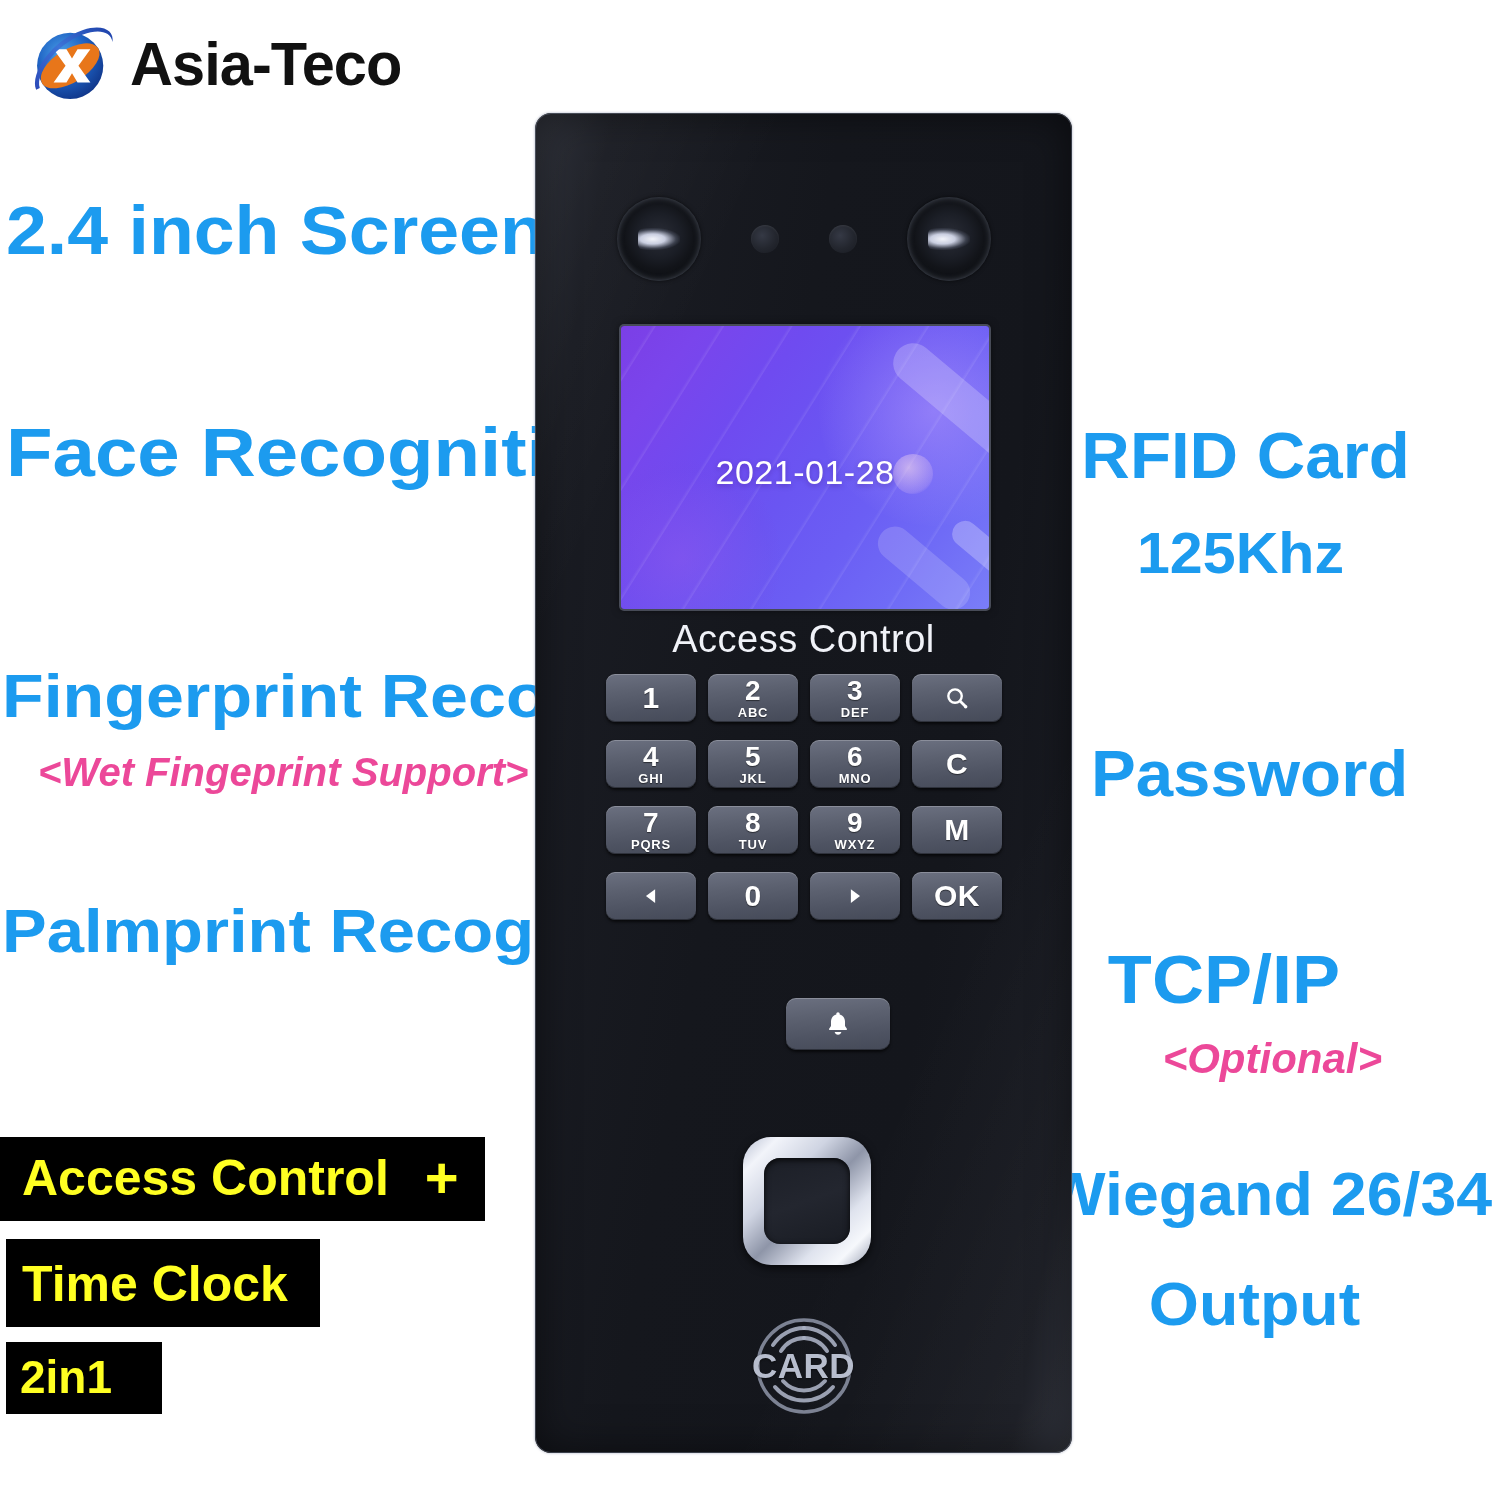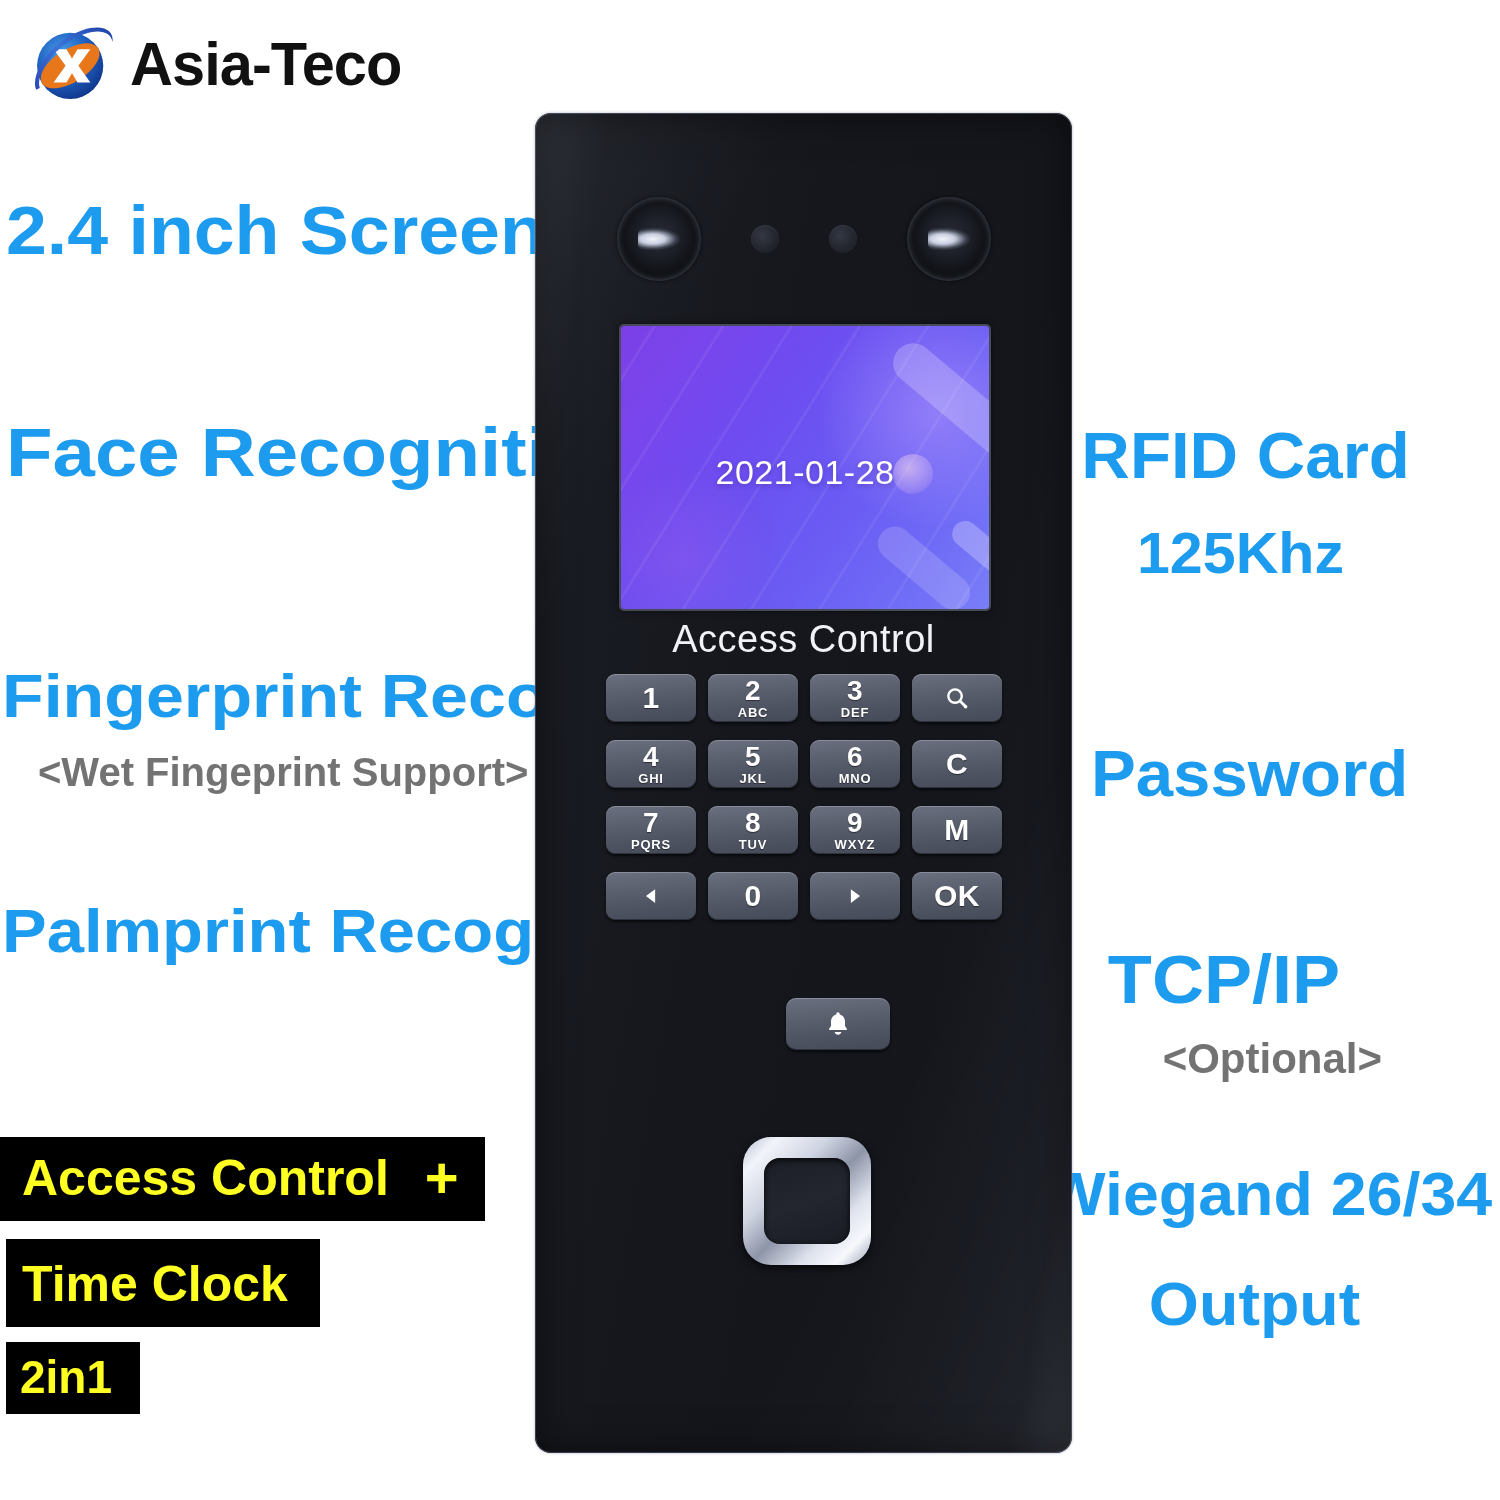--- a/index.html
+++ b/index.html
@@ -45,25 +45,26 @@
     color: #1C9BEF;
     font-family: "Liberation Sans Narrow", "Liberation Sans", sans-serif;
     font-weight: bold;
     line-height: 1;
     white-space: nowrap;
     transform-origin: left center;
   }
   .mk.right { transform-origin: right center; }
   .mk-red {
     position: absolute;
-    color: #737373;
+    color: #ec4899;
     font-family: "Liberation Sans", sans-serif;
     font-weight: bold;
     line-height: 1;
     white-space: nowrap;
+    font-style: italic;
   }
 
   #lbl-screen      { left: 6px;  top: 196px;  font-size: 68px; transform: scaleX(1.08); }
   #lbl-face        { left: 6px;  top: 418px;  font-size: 68px; transform: scaleX(1.12); }
   #lbl-finger      { left: 2px;  top: 665px;  font-size: 62px; transform: scaleX(1.10); }
   #lbl-wet         { left: 38px; top: 752px;  font-size: 40px; }
   #lbl-palm        { left: 2px;  top: 900px;  font-size: 62px; transform: scaleX(1.08); }
 
   #lbl-rfid        { right: 90px;  top: 424px; font-size: 64px; transform: scaleX(1.05); }
   #lbl-khz         { right: 156px; top: 524px; font-size: 58px; transform: scaleX(1.02); }
@@ -95,21 +96,21 @@
     margin-left: 36px;
     line-height: 0.8;
   }
   #badge-time {
     left: 6px; top: 1239px;
     padding: 20px 32px 18px 16px;
     font-size: 50px;
   }
   #badge-2in1 {
     left: 6px; top: 1342px;
-    padding: 12px 28px 14px 14px;
+    padding: 12px 50px 14px 14px;
     font-size: 46px;
   }
 
   
   #device {
     position: absolute;
     left: 535px;
     top: 113px;
     width: 537px;
     height: 1340px;
@@ -525,13 +526,27 @@
     <svg width="30" height="32" viewBox="0 0 24 24">
       <path fill="#ffffff" d="M12 2.6c-.75 0-1.35.6-1.35 1.35v.5C8.1 5.07 6.4 7.3 6.4 10v3.6l-1.5 2.2c-.3.45.02 1.05.56 1.05h13.08c.54 0 .86-.6.56-1.05l-1.5-2.2V10c0-2.7-1.7-4.93-4.25-5.55v-.5c0-.75-.6-1.35-1.35-1.35z"></path>
       <path fill="#ffffff" d="M9.3 18.3c.25 1.3 1.4 2.25 2.7 2.25s2.45-.95 2.7-2.25z"></path>
     </svg>
   </div>
 
   <div id="fingerprint">
     <div id="fingerprint-pad"></div>
   </div>
 
+  <div id="card-zone">
+    <div id="card-badge">
+      <svg width="122" height="122" viewBox="0 0 122 122" style="position:absolute;inset:0;">
+        <circle cx="61" cy="61" r="46" fill="none" stroke="#8e95a8" stroke-width="3.5" opacity="0.85"></circle>
+        <path d="M61 23 A38 38 0 0 1 92 40" fill="none" stroke="#a8afc2" stroke-width="4" stroke-linecap="round" opacity="0.9"></path>
+        <path d="M61 23 A38 38 0 0 0 30 40" fill="none" stroke="#a8afc2" stroke-width="4" stroke-linecap="round" opacity="0.9"></path>
+        <path d="M61 33 A28 28 0 0 1 84 46" fill="none" stroke="#a8afc2" stroke-width="4" stroke-linecap="round" opacity="0.9"></path>
+        <path d="M61 33 A28 28 0 0 0 38 46" fill="none" stroke="#a8afc2" stroke-width="4" stroke-linecap="round" opacity="0.9"></path>
+        <path d="M32 82 A38 38 0 0 0 90 82" fill="none" stroke="#a8afc2" stroke-width="4" stroke-linecap="round" opacity="0.9"></path>
+        <path d="M40 76 A28 28 0 0 0 82 76" fill="none" stroke="#a8afc2" stroke-width="4" stroke-linecap="round" opacity="0.9"></path>
+      </svg>
+      <span id="card-text">CARD</span>
+    </div>
+  </div>
 </div>
 
 </body></html>

